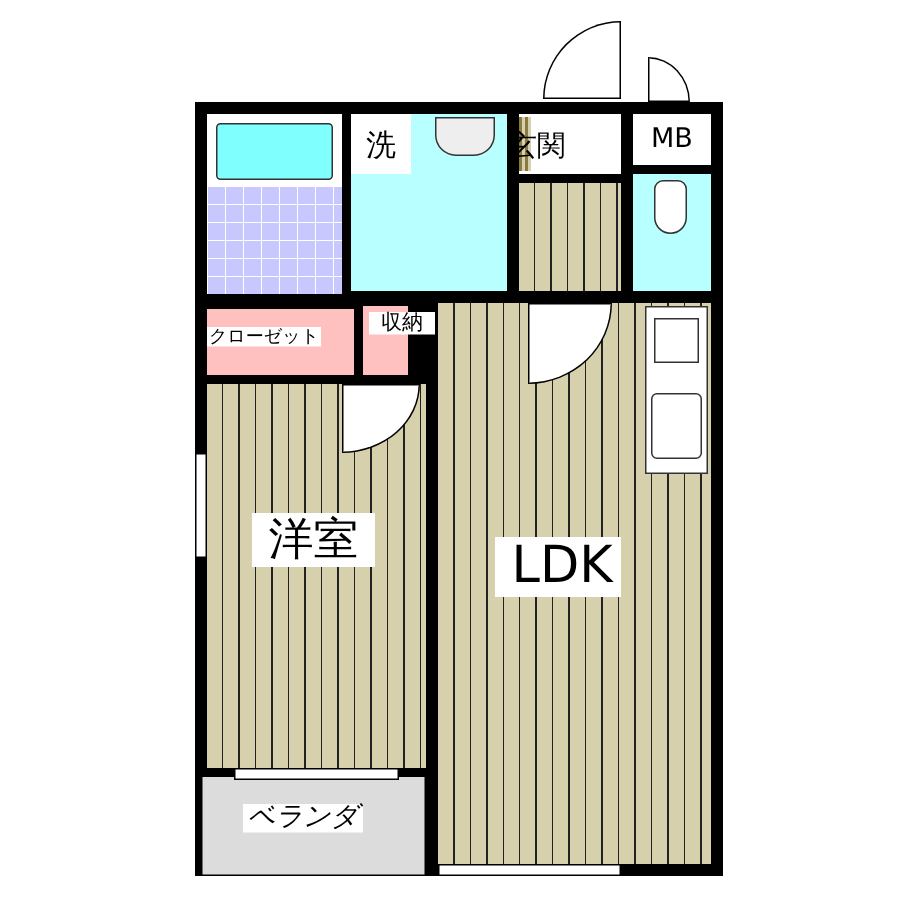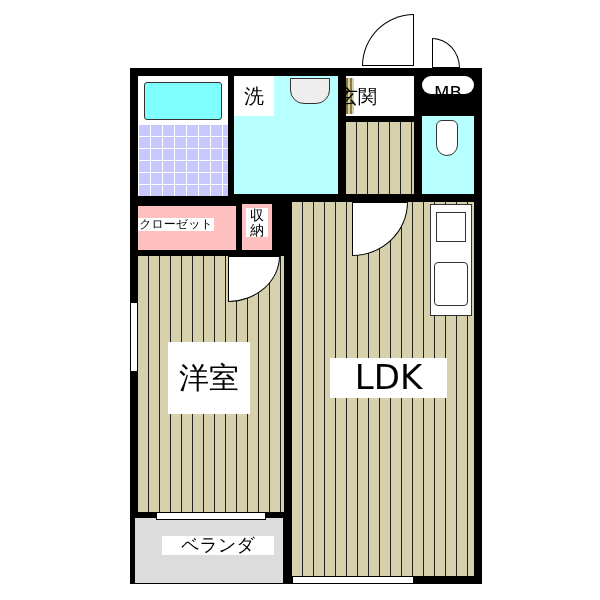--- a/index.html
+++ b/index.html
@@ -21,45 +21,45 @@
 
 <div class="abs" style="left:234px;top:76px;width:104px;height:118px;background:#b8ffff;"></div>
 <div class="abs label" style="left:234px;top:76px;width:40px;height:40px;font-size:20px;line-height:40px;">洗</div>
 <div class="abs" style="left:290px;top:78px;width:40px;height:26px;background:#eee;border:1.5px solid #333;border-radius:0 0 14px 14px;"></div>
 
 <div class="abs" style="left:346px;top:76px;width:68px;height:40px;background:#fff;"></div>
 <div class="abs" style="left:346px;top:78px;width:8px;height:36px;background:repeating-linear-gradient(90deg,#8a7a40 0,#8a7a40 2px,#d6d0ad 2px,#d6d0ad 4px);"></div>
 <div class="abs" style="left:339px;top:84px;font-size:19px;">玄関</div>
 <div class="abs floor" style="left:346px;top:122px;width:68px;height:72px;"></div>
 
-<div class="abs label" style="left:422px;top:76px;width:52px;height:18px;font-size:18px;line-height:34px;border-radius:11px;">MB</div>
+<div class="abs label" style="left:422px;top:76px;width:52px;height:34px;font-size:18px;line-height:34px;">MB</div>
 
 <div class="abs" style="left:422px;top:116px;width:52px;height:78px;background:#b8ffff;"></div>
 <div class="abs" style="left:436px;top:120px;width:22px;height:36px;background:#fff;border:1.5px solid #333;border-radius:6px 6px 11px 11px;"></div>
 
 <div class="abs door" style="left:362px;top:14px;width:52px;height:52px;border-radius:100% 0 0 0;"></div>
 <div class="abs door" style="left:432px;top:38px;width:28px;height:30px;"></div>
 
 <div class="abs" style="left:138px;top:206px;width:98px;height:44px;background:#ffc0c0;"></div>
 <div class="abs label" style="left:138px;top:218px;width:76px;font-size:12px;">クローゼット</div>
 <div class="abs" style="left:242px;top:204px;width:30px;height:46px;background:#ffc0c0;"></div>
-<div class="abs label" style="left:246px;top:208px;width:22px;font-size:14px;">収納</div>
+<div class="abs label" style="left:246px;top:208px;width:44px;font-size:14px;">収納</div>
 
 <div class="abs floor" style="left:138px;top:256px;width:146px;height:256px;"></div>
 <div class="abs door" style="left:228px;top:256px;width:52px;height:46px;border-radius:0 0 100% 0;"></div>
-<div class="abs label" style="left:168px;top:342px;width:82px;padding:20px 0;font-size:30px;">
+<div class="abs label" style="left:168px;top:342px;width:82px;padding:2px 0;font-size:30px;">
   <div>洋室</div>
 </div>
 
 <div class="abs floor" style="left:292px;top:202px;width:182px;height:374px;"></div>
 <div class="abs door" style="left:352px;top:202px;width:56px;height:54px;border-radius:0 0 100% 0;"></div>
 <div class="abs" style="left:430px;top:204px;width:42px;height:112px;background:#fff;border:1px solid #333;"></div>
 <div class="abs" style="left:436px;top:212px;width:30px;height:30px;border:1.5px solid #333;"></div>
 <div class="abs" style="left:434px;top:262px;width:34px;height:44px;border:1.5px solid #333;border-radius:4px;"></div>
-<div class="abs label" style="left:330px;top:358px;width:117px;padding:2px 11px;font-size:34px;">
+<div class="abs label" style="left:330px;top:358px;width:84px;padding:2px 11px;font-size:34px;">
   <div>LDK</div>
 </div>
 <div class="abs" style="left:292px;top:576px;width:122px;height:8px;background:#fff;border:1px solid #000;"></div>
 
 <div class="abs" style="left:134px;top:518px;width:150px;height:66px;background:#dcdcdc;border:1.5px solid #000;border-top:none;"></div>
 <div class="abs" style="left:156px;top:512px;width:110px;height:8px;background:#fff;border:1px solid #000;"></div>
-<div class="abs label" style="left:162px;top:536px;width:112px;font-size:18px;">ベランダ</div>
+<div class="abs label" style="left:162px;top:536px;width:80px;font-size:18px;font-style:italic;">ベランダ</div>
 <div class="abs" style="left:130px;top:302px;width:8px;height:70px;background:#fff;border:1px solid #000;"></div>
 
 </body></html>

